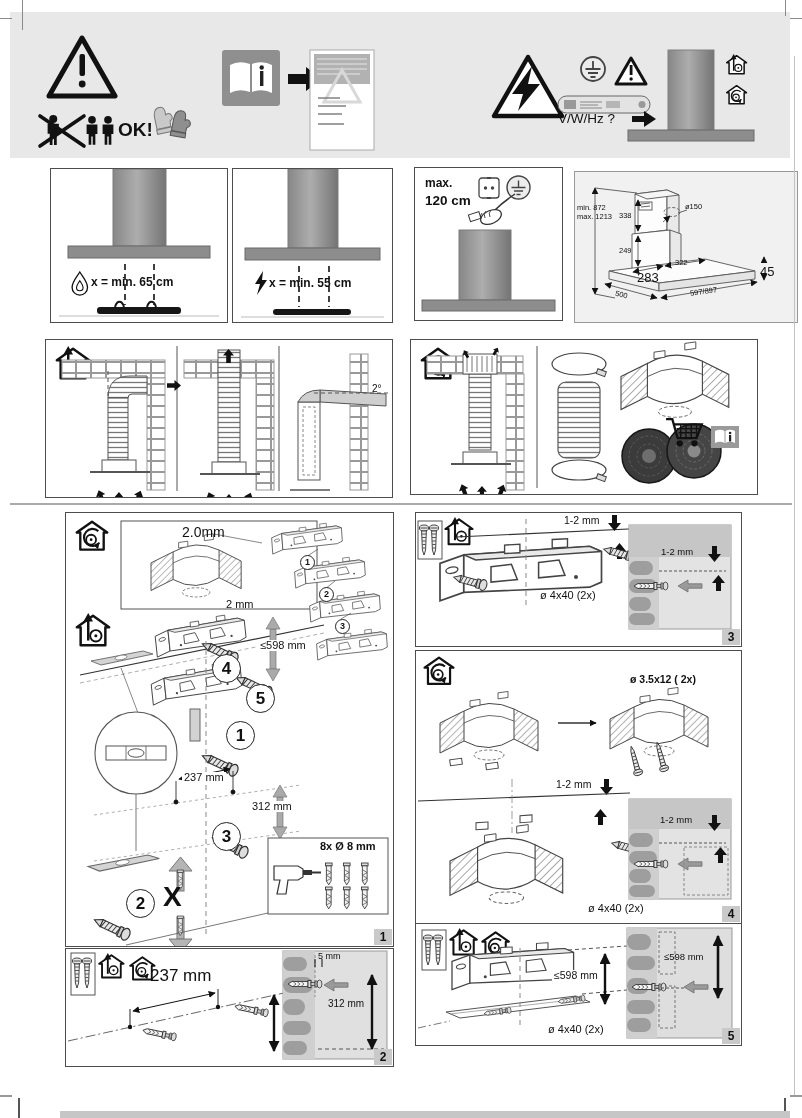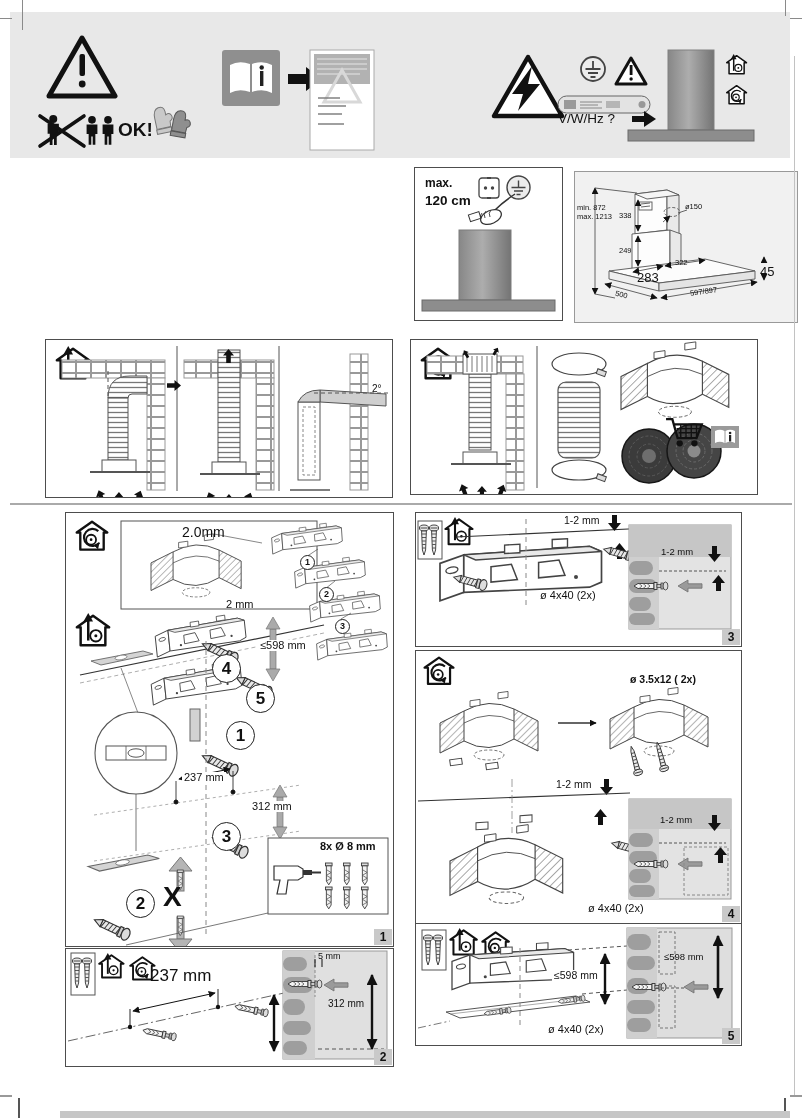--- a/index.html
+++ b/index.html
@@ -231,21 +231,53 @@
           <rect x="658" y="38" width="46" height="80" fill="url(#stG)" stroke="#808080"></rect>
           <rect x="618" y="118" width="126" height="11" fill="#8d8d8d" stroke="#6a6a6a"></rect>
         </g>
     <use href="#houseEx" transform="translate(715,42) scale(.58)"></use>
     <use href="#houseRe" transform="translate(715,72) scale(.58)"></use>
   </svg>
   <span class="lab" style="left:108px;top:108px;font-size:19px">OK!</span>
   <span class="lab" style="left:548px;top:100px;font-size:13.5px;font-weight:normal">V/W/Hz ?</span>
 </div>
 
-
+<div class="panel" style="left:50px;top:168px;width:176px;height:153px">
+  <svg width="176" height="153" viewBox="0 0 176 153">
+    <rect x="62" y="0" width="53" height="77" fill="url(#stG)" stroke="#7c7c7c"></rect>
+    <rect x="17" y="77" width="142" height="12" fill="#8d8d8d" stroke="#6a6a6a"></rect>
+    <g stroke="#111" stroke-width="1.6" stroke-dasharray="6 4">
+          <line x1="74" y1="95" x2="74" y2="136"></line>
+          <line x1="103" y1="95" x2="103" y2="136"></line>
+        </g>
+    <rect x="46" y="138" width="84" height="7" rx="3" fill="#161616"></rect>
+    <path d="M64 138 c2 -7 7 -7 9 0 m23 0 c2 -7 7 -7 9 0" stroke="#161616" stroke-width="2" fill="none"></path>
+    <line x1="8" y1="147" x2="168" y2="147" stroke="#bbb"></line>
+    <g transform="translate(20,103) scale(1.1)">
+          <path d="M8 0 C5 5 1 9 1 14 a7 7 0 0 0 14 0 C15 9 11 5 8 0 Z" fill="#fff" stroke="#111" stroke-width="1.2"></path>
+          <path d="M8 8 C6.5 10.5 5 12 5 14 a3 3 0 0 0 6 0 C11 12 9.5 10.5 8 8 Z" fill="none" stroke="#111" stroke-width="1"></path>
+        </g>
+  </svg>
+  <span class="lab" style="left:40px;top:107px;font-size:12px">x = min. 65 cm</span>
+</div>
+
+<div class="panel" style="left:232px;top:168px;width:159px;height:153px">
+  <svg width="159" height="153" viewBox="0 0 159 153">
+    <rect x="55" y="0" width="50" height="79" fill="url(#stG)" stroke="#7c7c7c"></rect>
+    <rect x="12" y="79" width="135" height="12" fill="#8d8d8d" stroke="#6a6a6a"></rect>
+    <g stroke="#111" stroke-width="1.6" stroke-dasharray="6 4">
+          <line x1="66" y1="97" x2="66" y2="138"></line>
+          <line x1="96" y1="97" x2="96" y2="138"></line>
+        </g>
+    <rect x="40" y="140" width="78" height="6" rx="3" fill="#161616"></rect>
+    <line x1="8" y1="148" x2="151" y2="148" stroke="#bbb"></line>
+    <polygon points="30,102 22,115 27,115 24,126 34,111 29,111" fill="#111"></polygon>
+  </svg>
+  <span class="lab" style="left:36px;top:108px;font-size:12px">x = min. 55 cm</span>
+</div>
 
 <div class="panel" style="left:414px;top:167px;width:147px;height:152px">
   <svg width="147" height="152" viewBox="0 0 147 152">
     <g transform="translate(64,10)">
           <rect width="20" height="20" rx="3" fill="#fff" stroke="#444" stroke-width="1.3"></rect>
           <circle cx="6.5" cy="10" r="1.7" fill="#444"></circle>
           <circle cx="13.5" cy="10" r="1.7" fill="#444"></circle>
           <path d="M8 0 h4 M8 20 h4" stroke="#444" stroke-width="2"></path>
         </g>
     <g transform="translate(92,8)" stroke="#444" fill="none" stroke-width="1.4">

